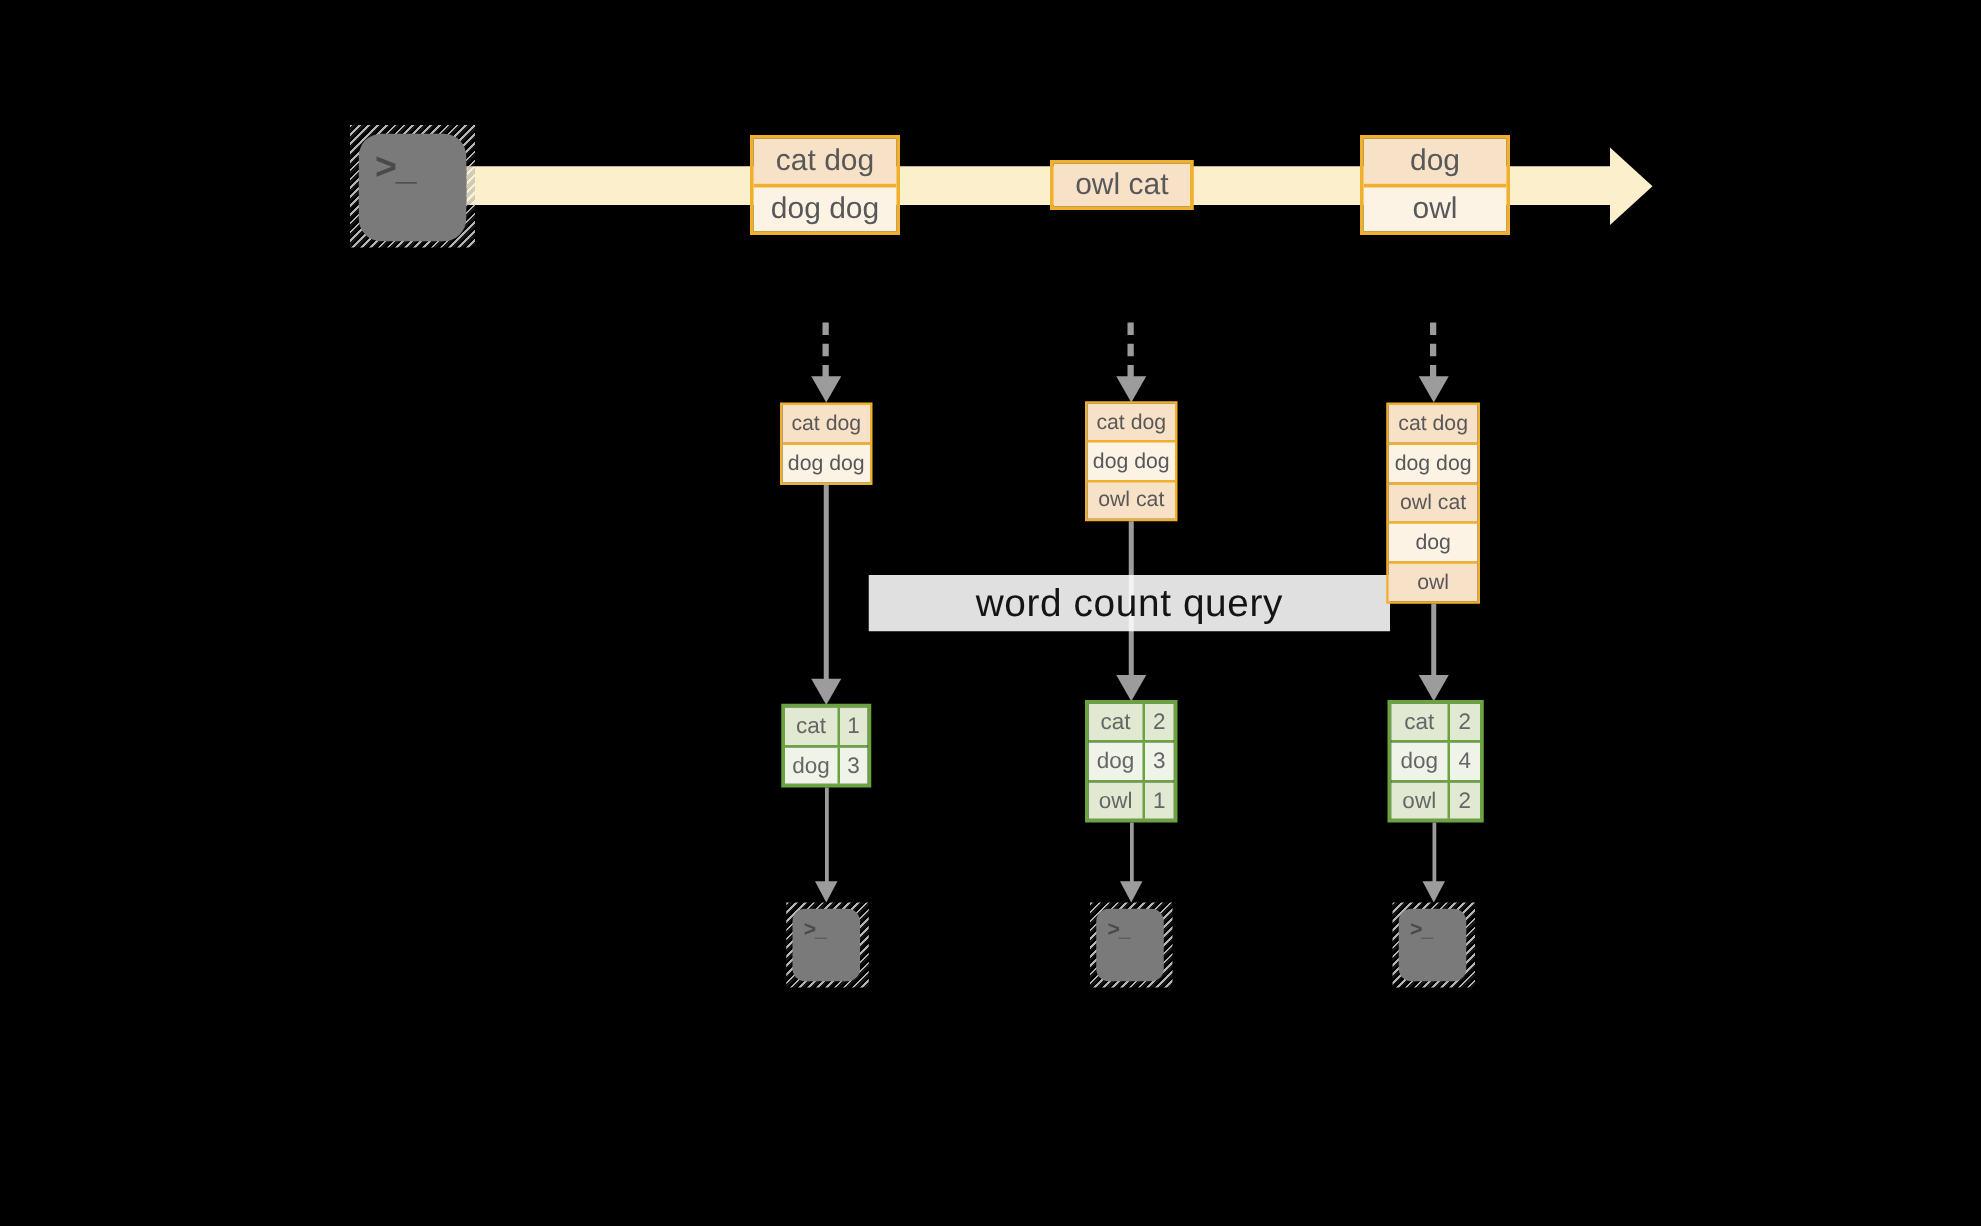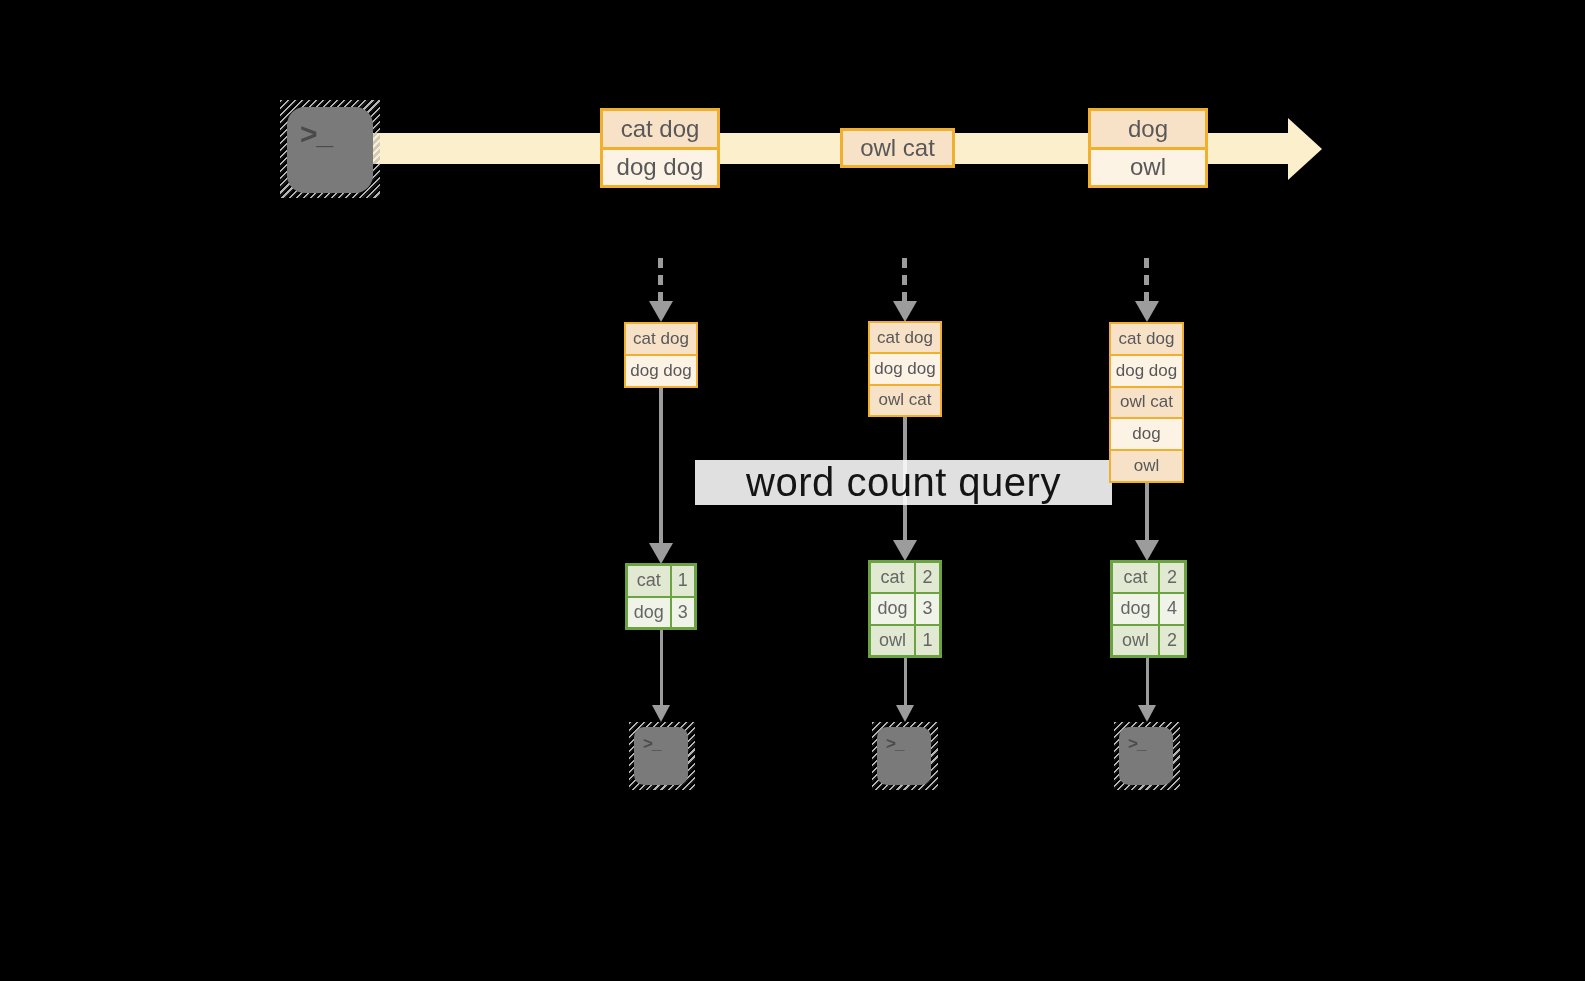--- a/index.html
+++ b/index.html
@@ -60,21 +60,21 @@
   .count-table .trow:nth-child(even) .cell{background:var(--table-fill-light);}
   
   .vline{position:absolute;background:var(--arrow);z-index:2;}
   .vdash{position:absolute;border-left:5px dashed var(--arrow);z-index:2;}
   .ahead{position:absolute;width:0;height:0;z-index:2;
     border-left:12px solid transparent;border-right:12px solid transparent;border-top:21px solid var(--arrow);}
   .ahead.small{border-left-width:9px;border-right-width:9px;border-top-width:17px;}
   
   .query-banner{position:absolute;left:695px;top:460px;width:417px;height:45px;z-index:3;
     background:rgba(255,255,255,.88);display:flex;align-items:center;justify-content:center;}
-  .query-banner span{color:var(--query-text);font-size:40px;letter-spacing:.5px;}
+  .query-banner span{color:var(--query-text);font-size:31px;letter-spacing:.5px;}
 </style>
 </head>
 <body>
 
 <div class="canvas">
 
   <div class="stream-band"></div>
   <div class="stream-head"></div>
 
   <div class="terminal terminal-src">

